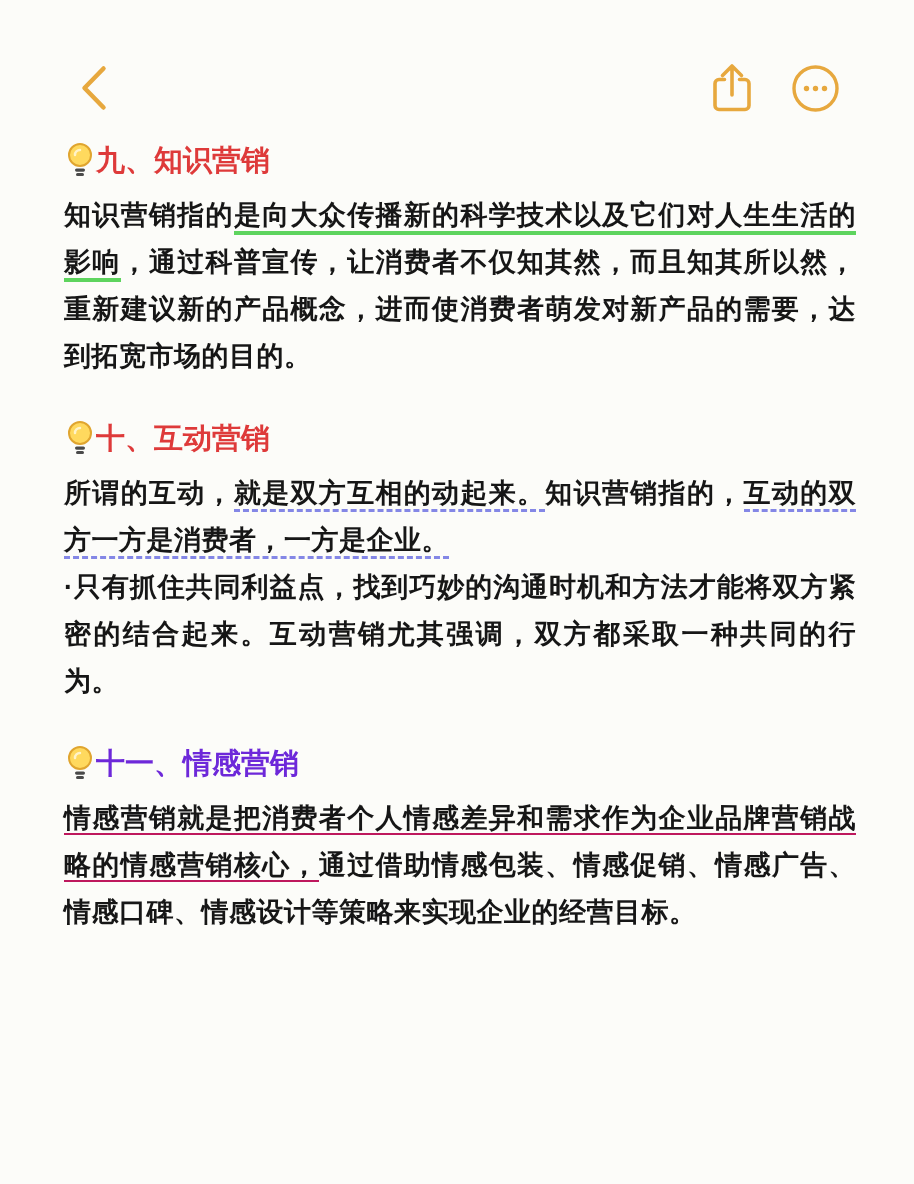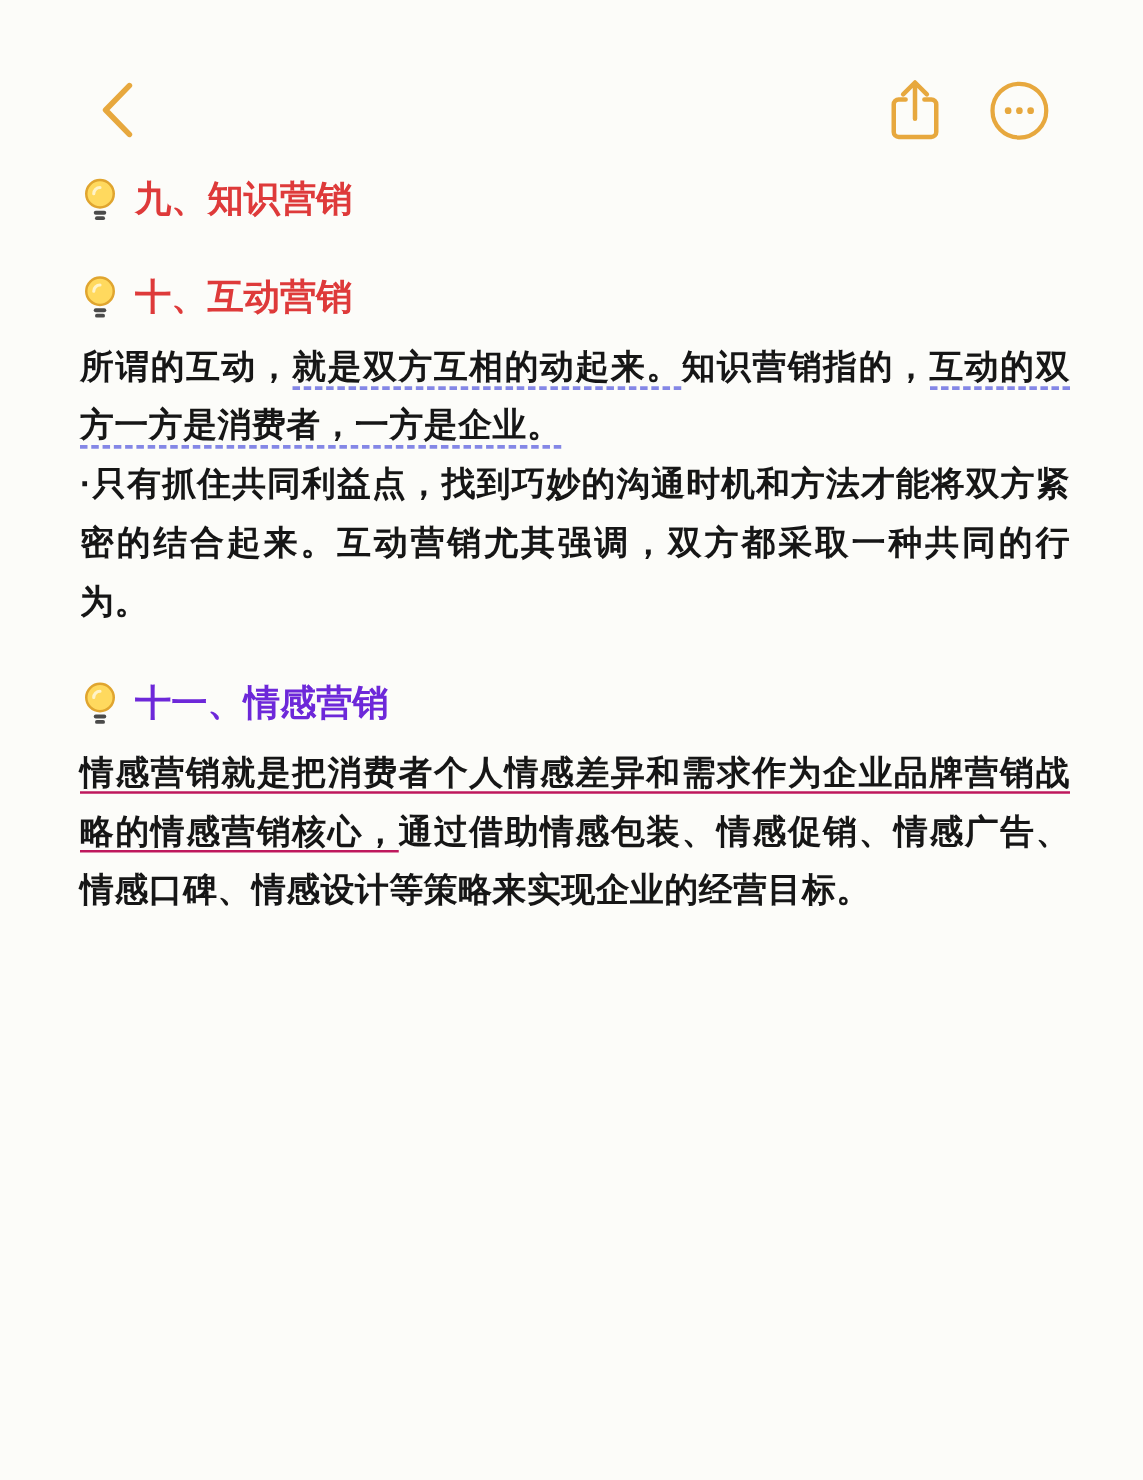--- a/index.html
+++ b/index.html
@@ -30,21 +30,21 @@
     padding: 0;
   }
   .icon-btn + .icon-btn { margin-left: 36px; }
   
   .content {
     padding: 22px 58px 0 64px;
   }
   .section-heading {
     display: flex;
     align-items: center;
-    gap: 12px;
+    gap: 0;
     font-size: 29px;
     line-height: 40px;
     font-weight: 700;
     margin: 38px 0 12px 0;
   }
   section:first-child .section-heading { margin-top: 0; }
   .bulb { display: inline-flex; width: 32px; height: 36px; }
   .content p {
     font-size: 27px;
     line-height: 47px;
@@ -115,20 +115,21 @@
         <span class="bulb">
           <svg width="32" height="36" viewBox="0 0 32 36">
             <circle cx="16" cy="13" r="11" fill="#ffd95e" stroke="#e0a52f" stroke-width="2"></circle>
             <path d="M16 8 a5 5 0 0 0 -5 5" fill="none" stroke="#fff3c9" stroke-width="2.5" stroke-linecap="round"></path>
             <rect x="11" y="26.5" width="10" height="3.2" rx="1.6" fill="#4a4a4a"></rect>
             <rect x="12" y="31" width="8" height="3" rx="1.5" fill="#4a4a4a"></rect>
           </svg>
         </span>
         <span>九、知识营销</span>
       </h2>
+      <p><span>知识营销指的</span><span class="u-green">是向大众传播新的科学技术以及它们对人生生活的影响</span><span>，通过科普宣传，让消费者不仅知其然，而且知其所以然，重新建议新的产品概念，进而使消费者萌发对新产品的需要，达到拓宽市场的目的。</span></p>
     </section>
     <section>
       <h2 class="section-heading" style="color: rgb(222, 58, 58);">
         <span class="bulb">
           <svg width="32" height="36" viewBox="0 0 32 36">
             <circle cx="16" cy="13" r="11" fill="#ffd95e" stroke="#e0a52f" stroke-width="2"></circle>
             <path d="M16 8 a5 5 0 0 0 -5 5" fill="none" stroke="#fff3c9" stroke-width="2.5" stroke-linecap="round"></path>
             <rect x="11" y="26.5" width="10" height="3.2" rx="1.6" fill="#4a4a4a"></rect>
             <rect x="12" y="31" width="8" height="3" rx="1.5" fill="#4a4a4a"></rect>
           </svg>

